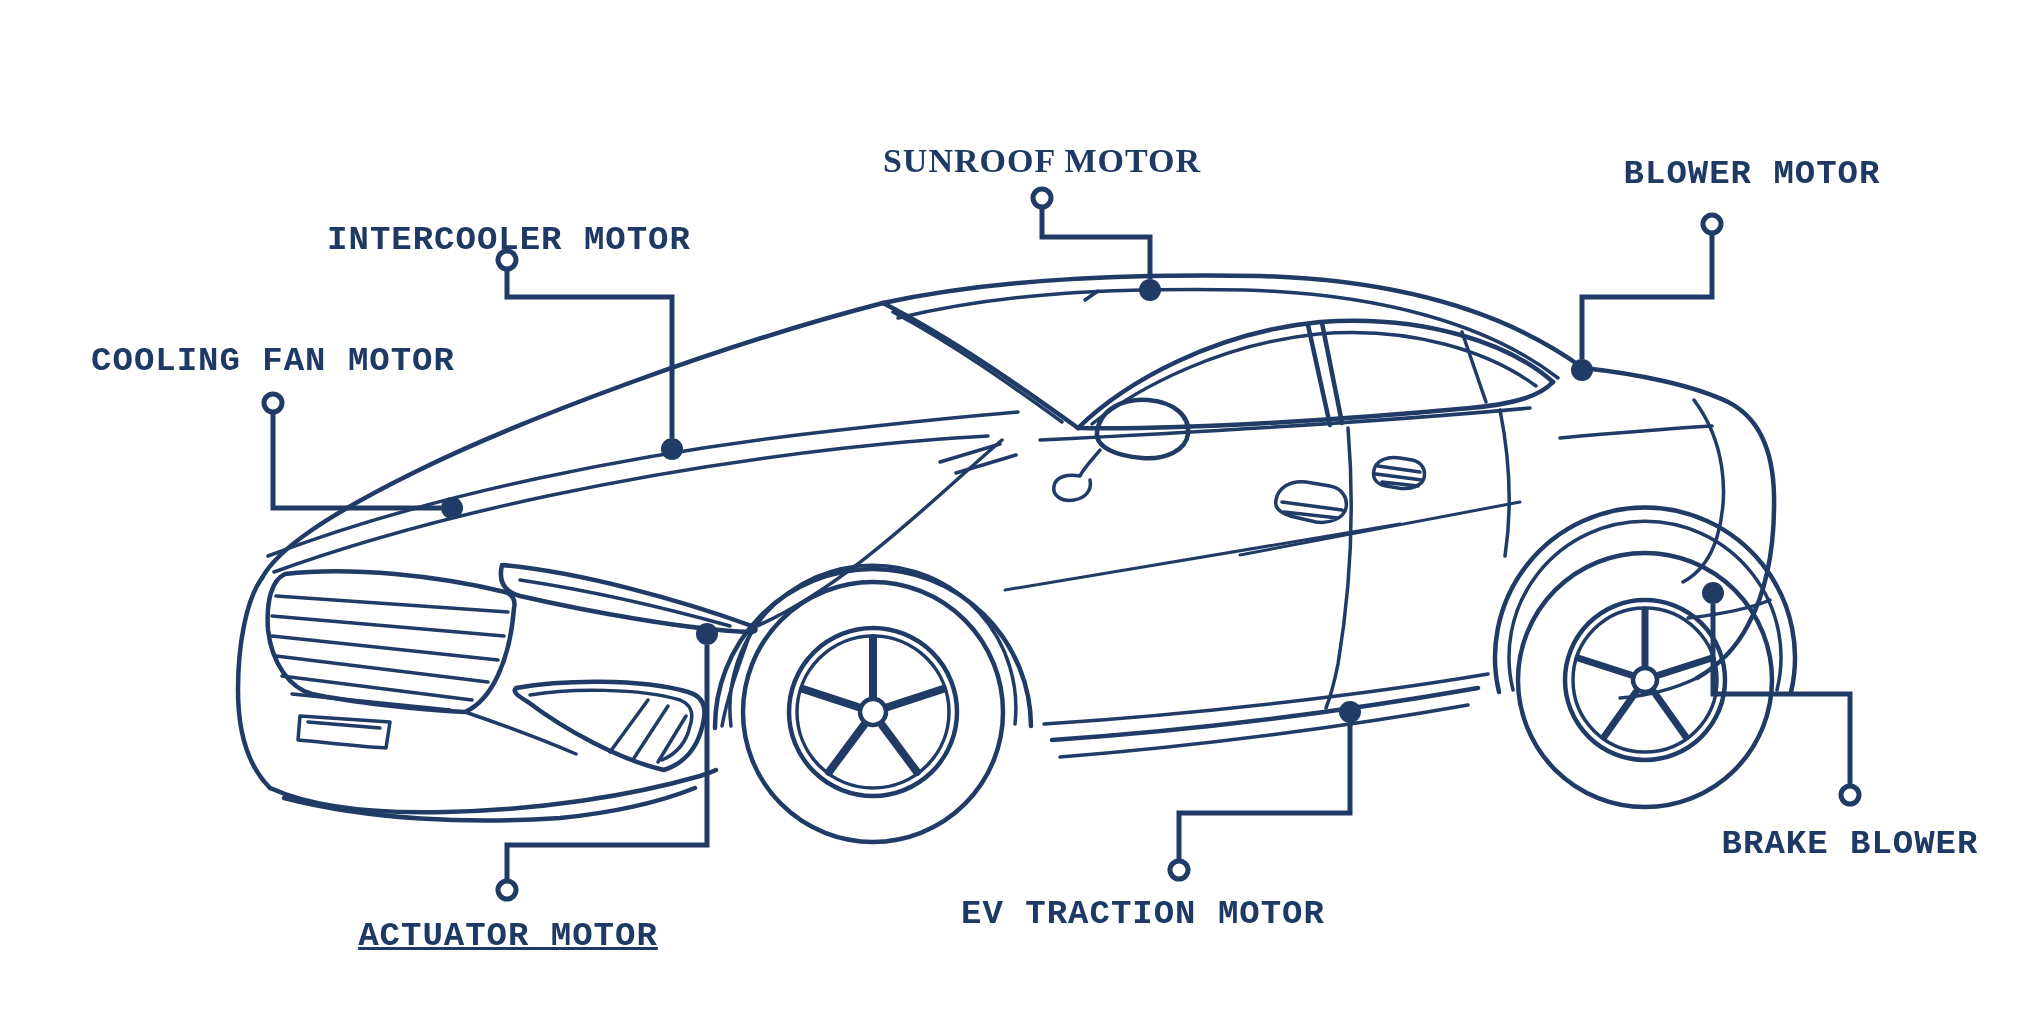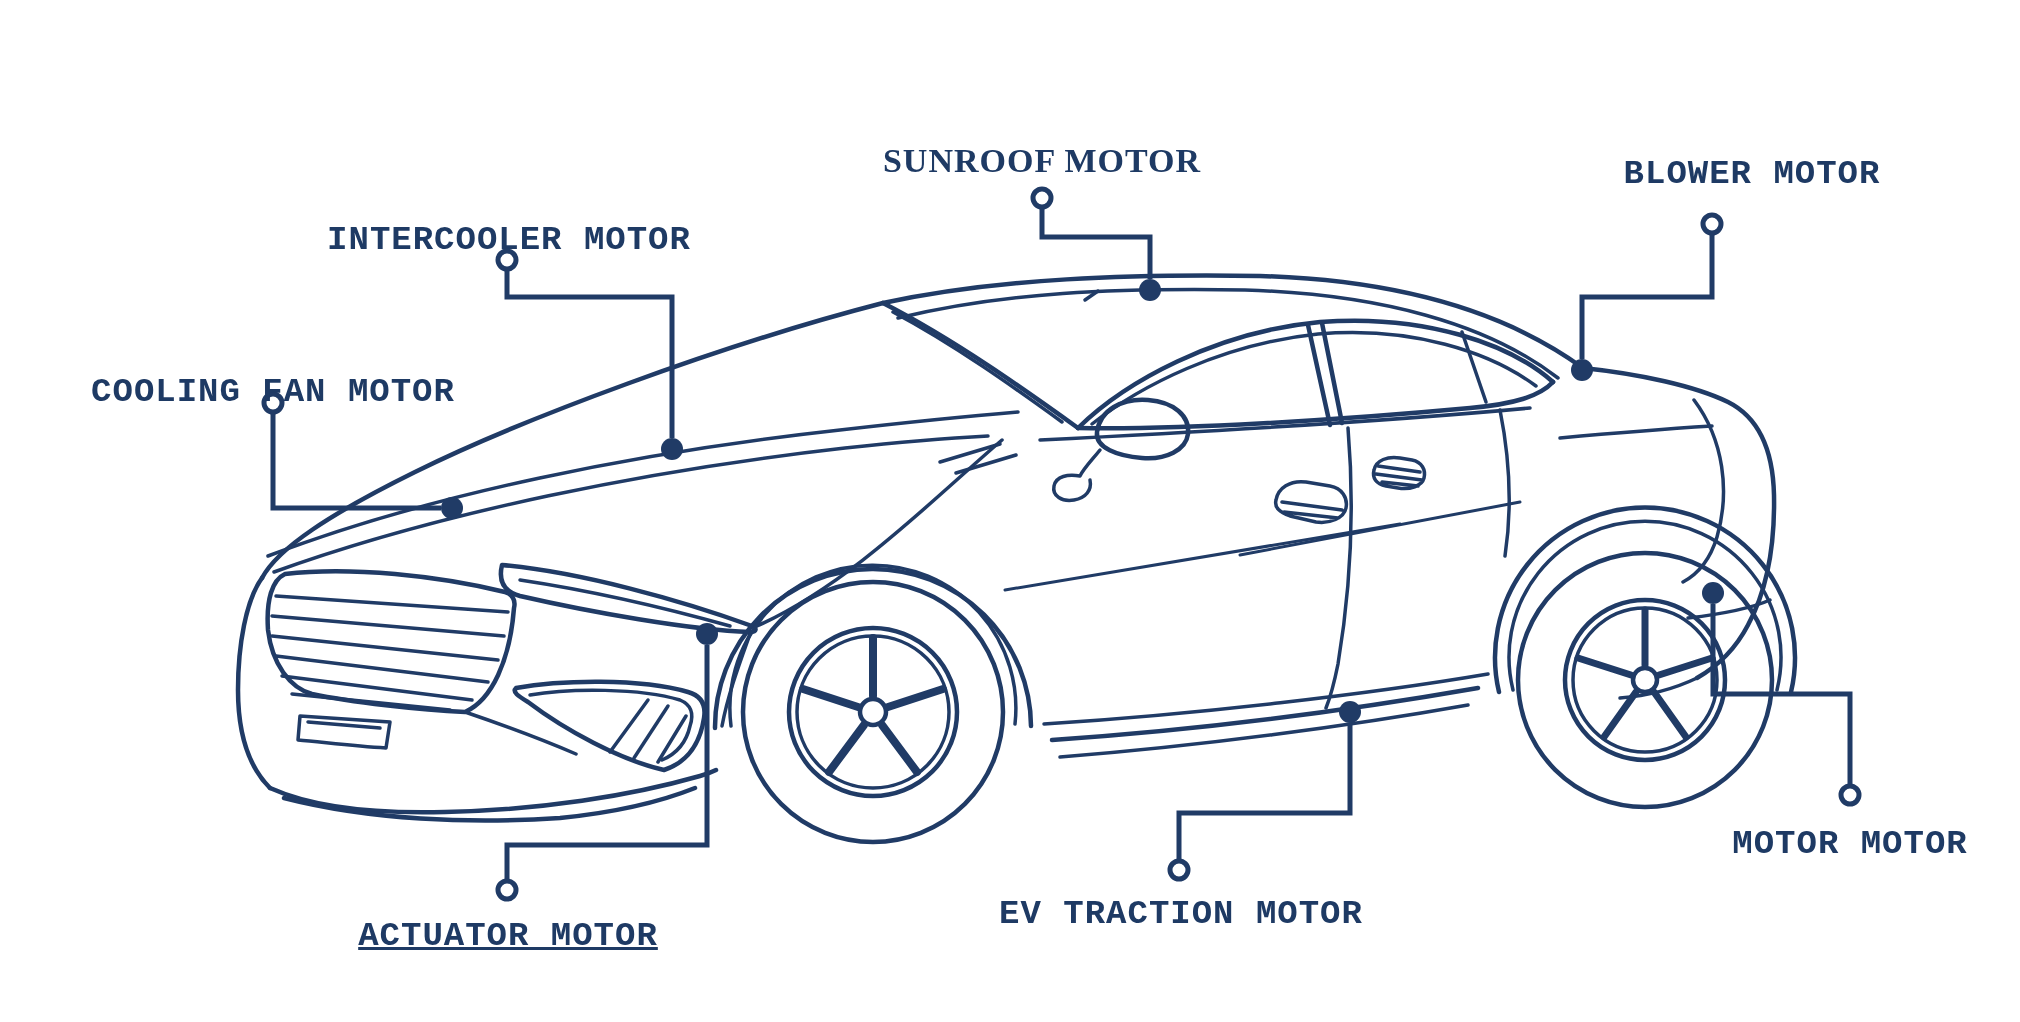--- a/index.html
+++ b/index.html
@@ -15,26 +15,26 @@
     position:absolute;
     transform:translateX(-50%);
     white-space:nowrap;
     font-weight:bold;
     font-size:34px;
     line-height:34px;
     letter-spacing:1px;
     color:#1e3a64;
     user-select:none;
   }
-  .lbl-cooling    {left:273px;  top:344px;margin-top:31px;}
+  .lbl-cooling    {left:273px;  top:344px;}
   .lbl-intercooler{left:509px;  top:223px;}
   .lbl-sunroof    {left:1042px; top:144px;font-family:Liberation Serif, serif;}
   .lbl-blower     {left:1712px; top:157px;margin-left:40px;}
   .lbl-actuator   {left:508px;  top:919px;text-decoration:underline;}
-  .lbl-ev         {left:1181px; top:897px;text-align:center;}
+  .lbl-ev         {left:1143px; top:897px;text-align:center;}
   .lbl-brake      {left:1850px; top:827px;}
 </style>
 </head>
 <body>
 
 <div class="stage">
 
   <svg class="diagram-svg" width="2020" height="1022" viewBox="0 0 2020 1022">
 
     <g fill="none" stroke="#203b66" stroke-width="4.5" stroke-linecap="round" stroke-linejoin="round">
@@ -190,15 +190,15 @@
       </g>
     </g>
   </svg>
 
   <div class="label lbl-cooling">COOLING FAN MOTOR</div>
   <div class="label lbl-intercooler">INTERCOOLER MOTOR</div>
   <div class="label lbl-sunroof">SUNROOF MOTOR</div>
   <div class="label lbl-blower">BLOWER MOTOR</div>
   <div class="label lbl-actuator">ACTUATOR MOTOR</div>
   <div class="label lbl-ev">EV TRACTION MOTOR</div>
-  <div class="label lbl-brake">MOTOR MOTOR</div>
+  <div class="label lbl-brake">BRAKE BLOWER</div>
 
 </div>
 
 </body></html>

